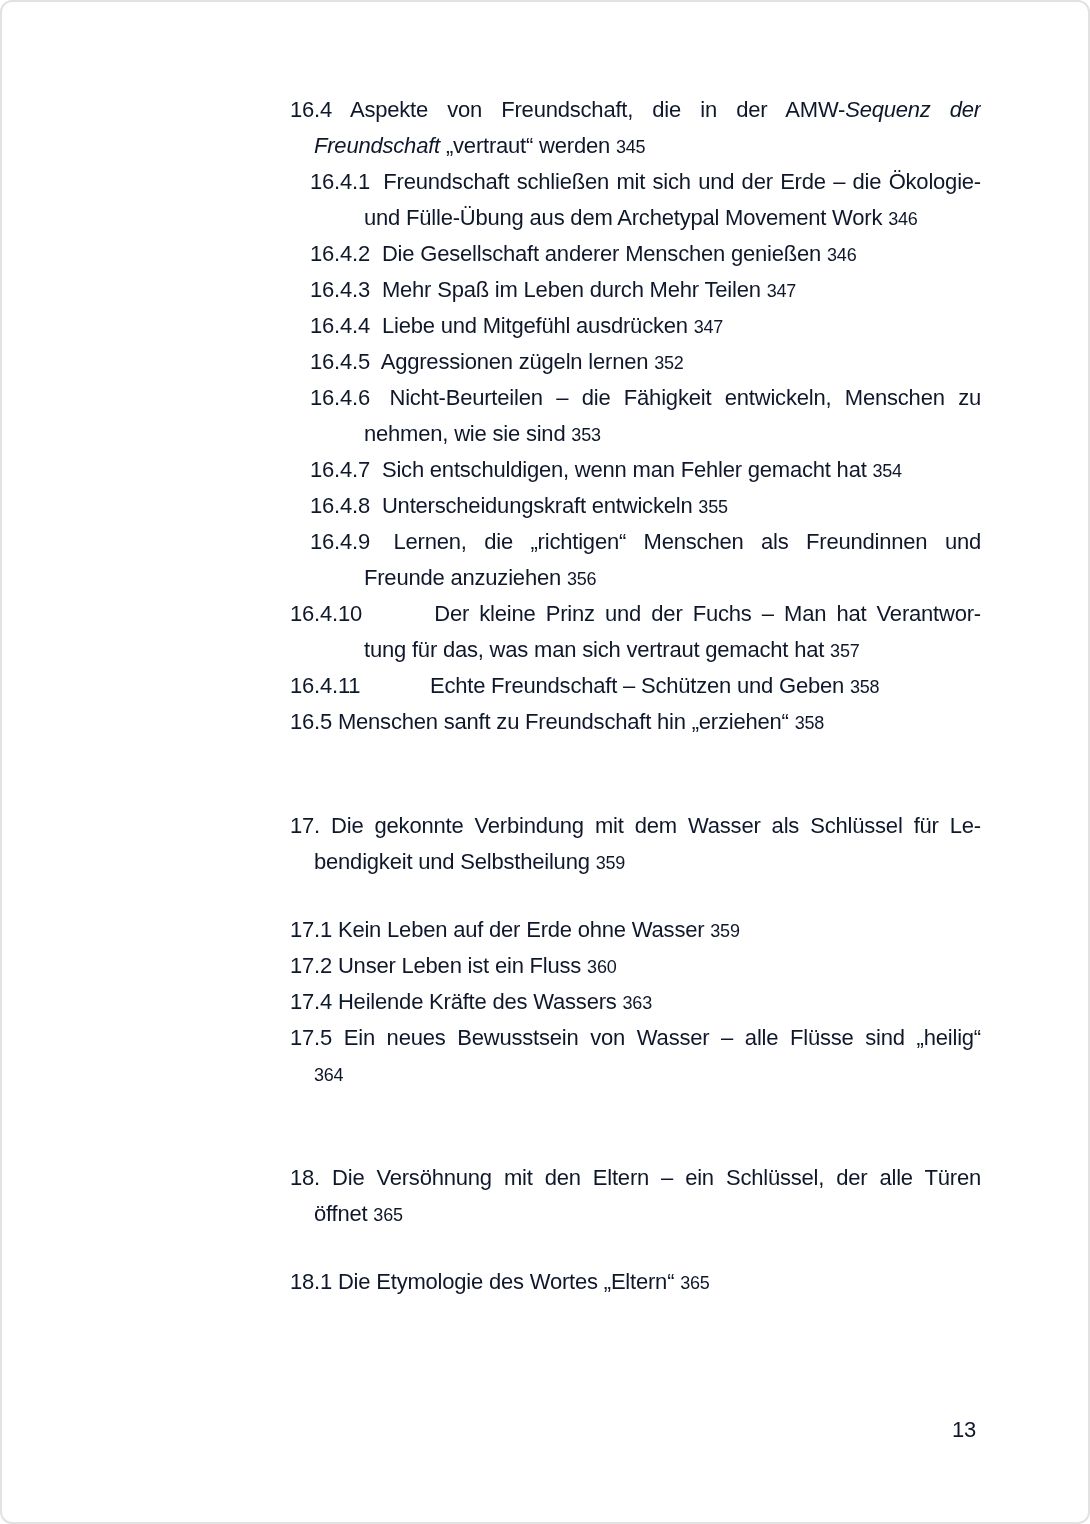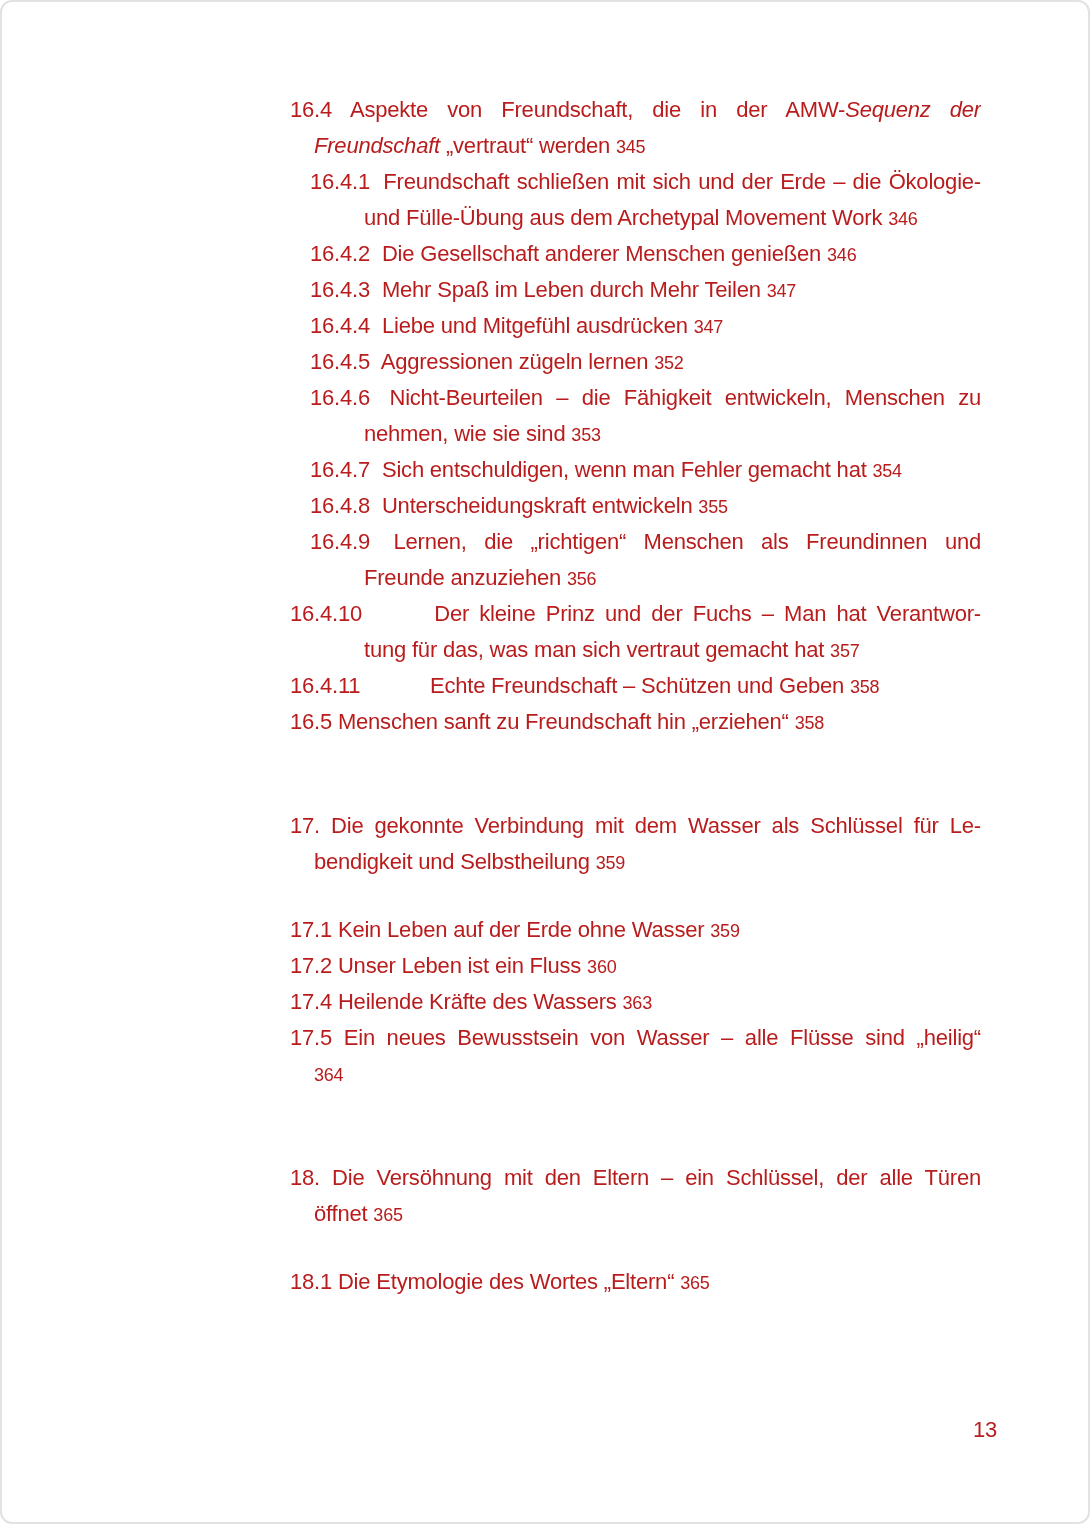--- a/index.html
+++ b/index.html
@@ -13,21 +13,21 @@
     height: 1524px;
     box-sizing: border-box;
     background: #ffffff;
     border: 2px solid #e2e2e2;
     border-radius: 12px;
     padding: 90px 107px 0 288px;
     font-family: "Liberation Sans", sans-serif;
     font-size: 22px;
     line-height: 36px;
     letter-spacing: -0.2px;
-    color: #b91c1c;
+    color: #0f172a;
   }
   .toc-entry { }
   .line {
     padding-left: var(--hang);
     text-indent: 0;
     height: 36px;
     overflow: hidden;
     text-align: left;
   }
   .line:first-child {
@@ -48,21 +48,21 @@
   .lvl-s1  .num { width: 42px; }
   .lvl-s2  .num { width: 66px; margin-left: 20px; }
   .lvl-s2w .num { width: 134px; }
   .it { font-style: italic; }
   .pg { font-size: 18px; }
   .gap-lg { margin-top: 68px; }
   .gap-md { margin-top: 32px; }
   .page-num {
     position: absolute;
     top: 1410px;
-    right: 91px;
+    right: 112px;
     font-size: 22px;
     letter-spacing: -0.2px;
   }
 </style>
 </head>
 <body>
 
 <div class="page">
   <div id="toc">
       <div class="toc-entry lvl-s1">

